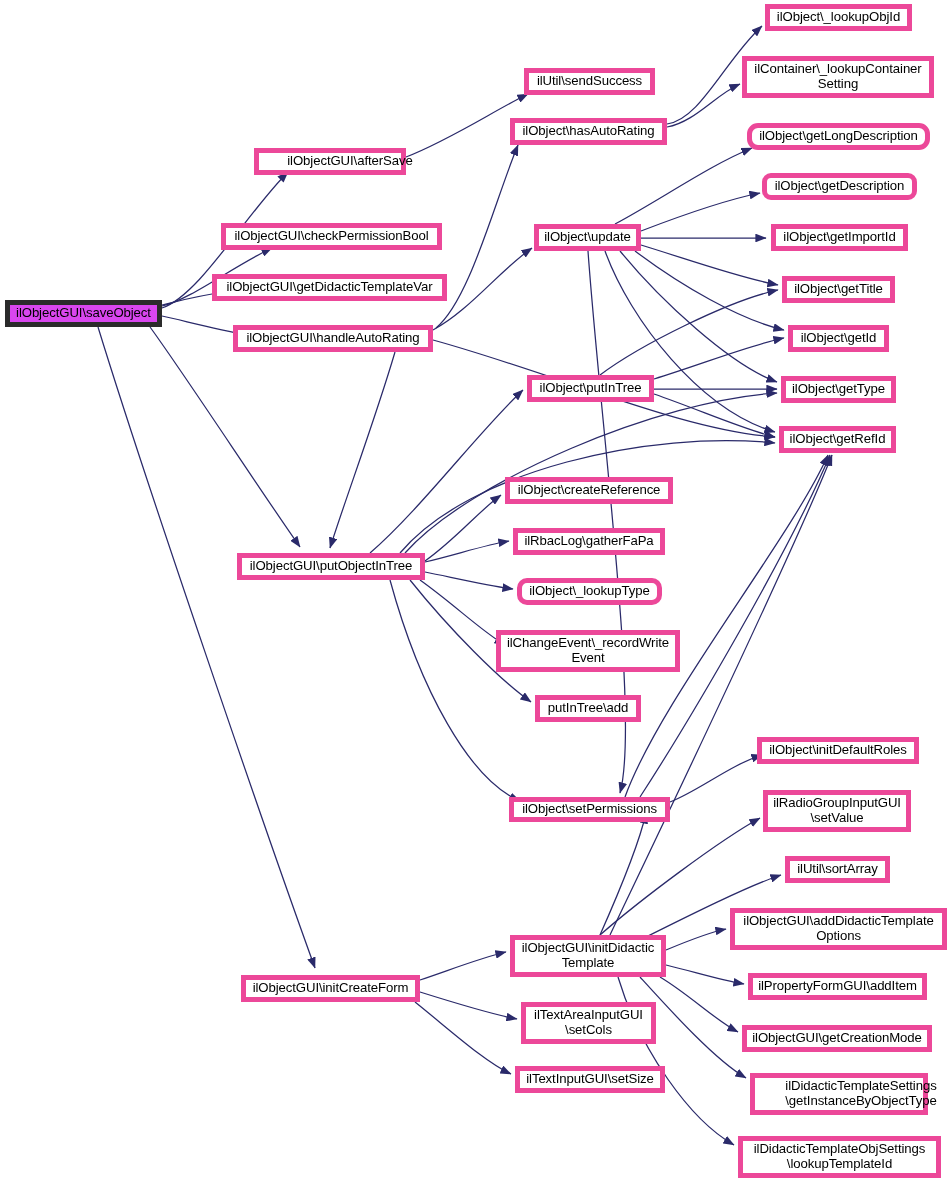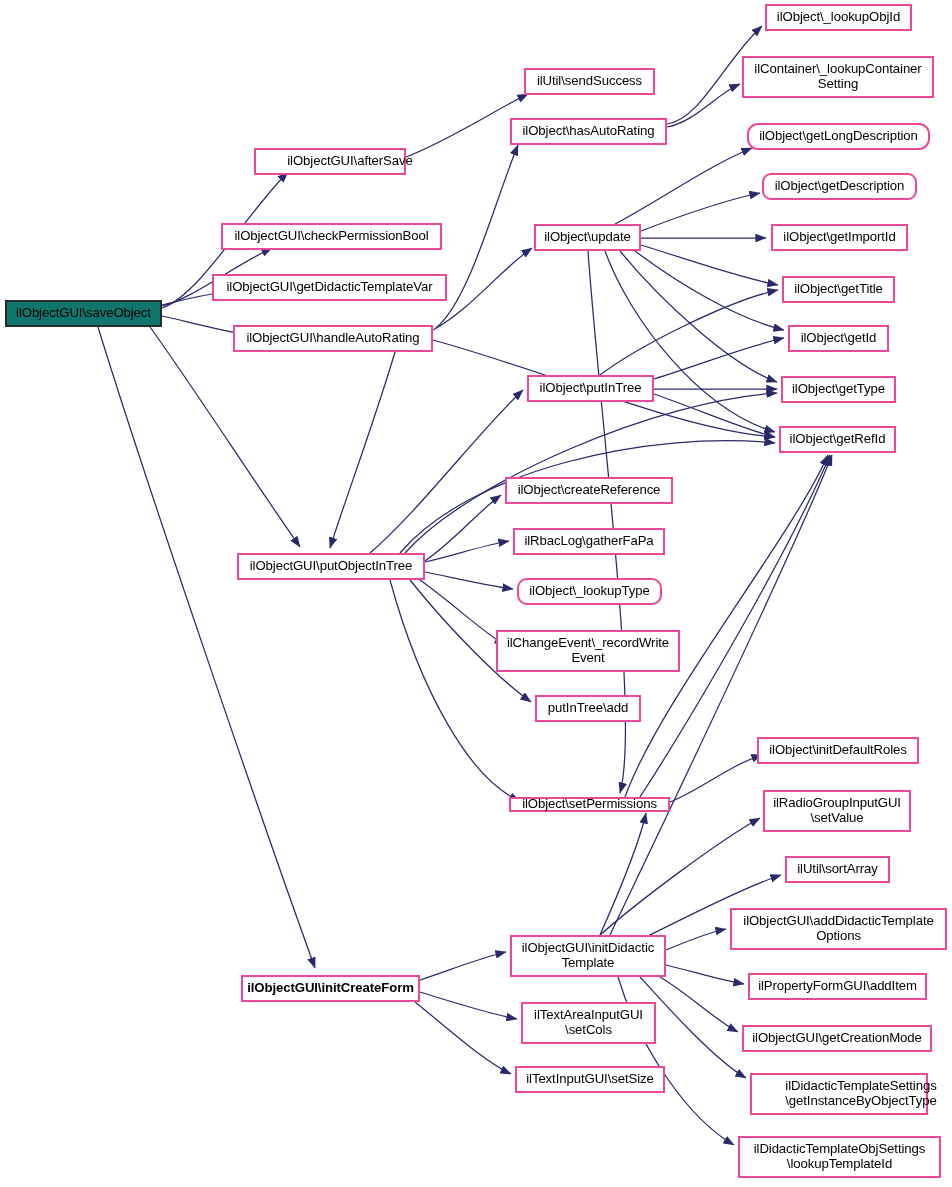--- a/index.html
+++ b/index.html
@@ -20,35 +20,35 @@
     position: absolute;
     left: 0;
     top: 0;
     width: 952px;
     height: 1187px;
     pointer-events: none;
   }
   .node {
     position: absolute;
     box-sizing: border-box;
-    border: 2px solid #ec4899;
+    border: 5px solid #ec4899;
     background: #ffffff;
     color: #000000;
     font-size: 13.2px;
     line-height: 1.12;
     display: flex;
     align-items: center;
     justify-content: center;
     text-align: center;
     white-space: pre-line;
     letter-spacing: -0.1px;
     z-index: 2;
   }
   .node.root {
-    background: #0f766e;
+    background: #d946ef;
     border-color: #2b2b2b;
   }
 </style>
 </head>
 <body>
 
 <div id="graph-root" style="background: rgb(255, 255, 255);">
 
   <svg id="edge-layer" viewBox="0 0 952 1187" width="952" height="1187" xmlns="http://www.w3.org/2000/svg">
     <defs>
@@ -109,32 +109,32 @@
       </g>
   </svg>
 
   <div id="nodes-group">
       <div class="node root" style="left: 5px; top: 300px; width: 157px; height: 27px;">ilObjectGUI\saveObject</div>
       <div class="node" style="left: 254px; top: 148px; width: 152px; height: 27px; padding-left: 40px;">ilObjectGUI\afterSave</div>
       <div class="node" style="left: 221px; top: 223px; width: 221px; height: 27px;">ilObjectGUI\checkPermissionBool</div>
       <div class="node" style="left: 212px; top: 274px; width: 235px; height: 27px;">ilObjectGUI\getDidacticTemplateVar</div>
       <div class="node" style="left: 233px; top: 325px; width: 200px; height: 27px;">ilObjectGUI\handleAutoRating</div>
       <div class="node" style="left: 237px; top: 553px; width: 188px; height: 27px;">ilObjectGUI\putObjectInTree</div>
-      <div class="node" style="left: 241px; top: 975px; width: 179px; height: 27px; font-weight: bold;">ilObjectGUI\initCreateForm</div>
+      <div class="node" style="left: 241px; top: 975px; width: 179px; height: 27px;">ilObjectGUI\initCreateForm</div>
       <div class="node" style="left: 524px; top: 68px; width: 131px; height: 27px;">ilUtil\sendSuccess</div>
       <div class="node" style="left: 510px; top: 118px; width: 157px; height: 27px;">ilObject\hasAutoRating</div>
       <div class="node" style="left: 534px; top: 224px; width: 107px; height: 27px;">ilObject\update</div>
       <div class="node" style="left: 527px; top: 375px; width: 127px; height: 27px;">ilObject\putInTree</div>
       <div class="node" style="left: 505px; top: 477px; width: 168px; height: 27px;">ilObject\createReference</div>
       <div class="node" style="left: 513px; top: 528px; width: 152px; height: 27px;">ilRbacLog\gatherFaPa</div>
       <div class="node" style="left: 517px; top: 578px; width: 145px; height: 27px; border-radius: 10px;">ilObject\_lookupType</div>
       <div class="node" style="left: 496px; top: 630px; width: 184px; height: 42px;">ilChangeEvent\_recordWrite
 Event</div>
       <div class="node" style="left: 535px; top: 695px; width: 106px; height: 27px;">putInTree\add</div>
-      <div class="node" style="left: 509px; top: 797px; width: 161px; height: 15px;">ilObject\setPermissions</div>
+      <div class="node" style="left: 509px; top: 797px; width: 161px; height: 25px;">ilObject\setPermissions</div>
       <div class="node" style="left: 510px; top: 935px; width: 156px; height: 42px;">ilObjectGUI\initDidactic
 Template</div>
       <div class="node" style="left: 521px; top: 1002px; width: 135px; height: 42px;">ilTextAreaInputGUI
 \setCols</div>
       <div class="node" style="left: 515px; top: 1066px; width: 150px; height: 27px;">ilTextInputGUI\setSize</div>
       <div class="node" style="left: 765px; top: 4px; width: 147px; height: 27px;">ilObject\_lookupObjId</div>
       <div class="node" style="left: 742px; top: 56px; width: 192px; height: 42px;">ilContainer\_lookupContainer
 Setting</div>
       <div class="node" style="left: 747px; top: 123px; width: 183px; height: 27px; border-radius: 11px;">ilObject\getLongDescription</div>
       <div class="node" style="left: 762px; top: 173px; width: 155px; height: 27px; border-radius: 9px;">ilObject\getDescription</div>

